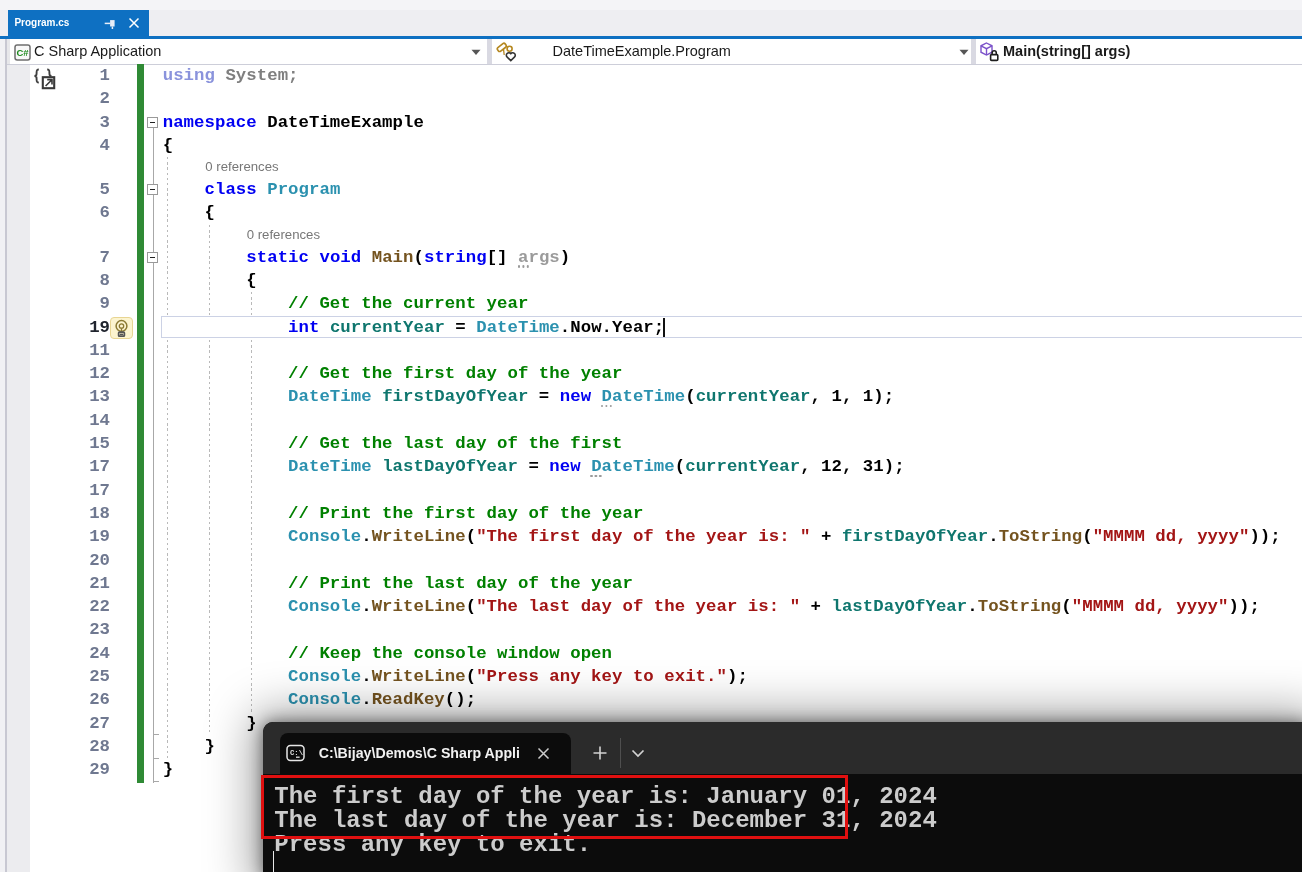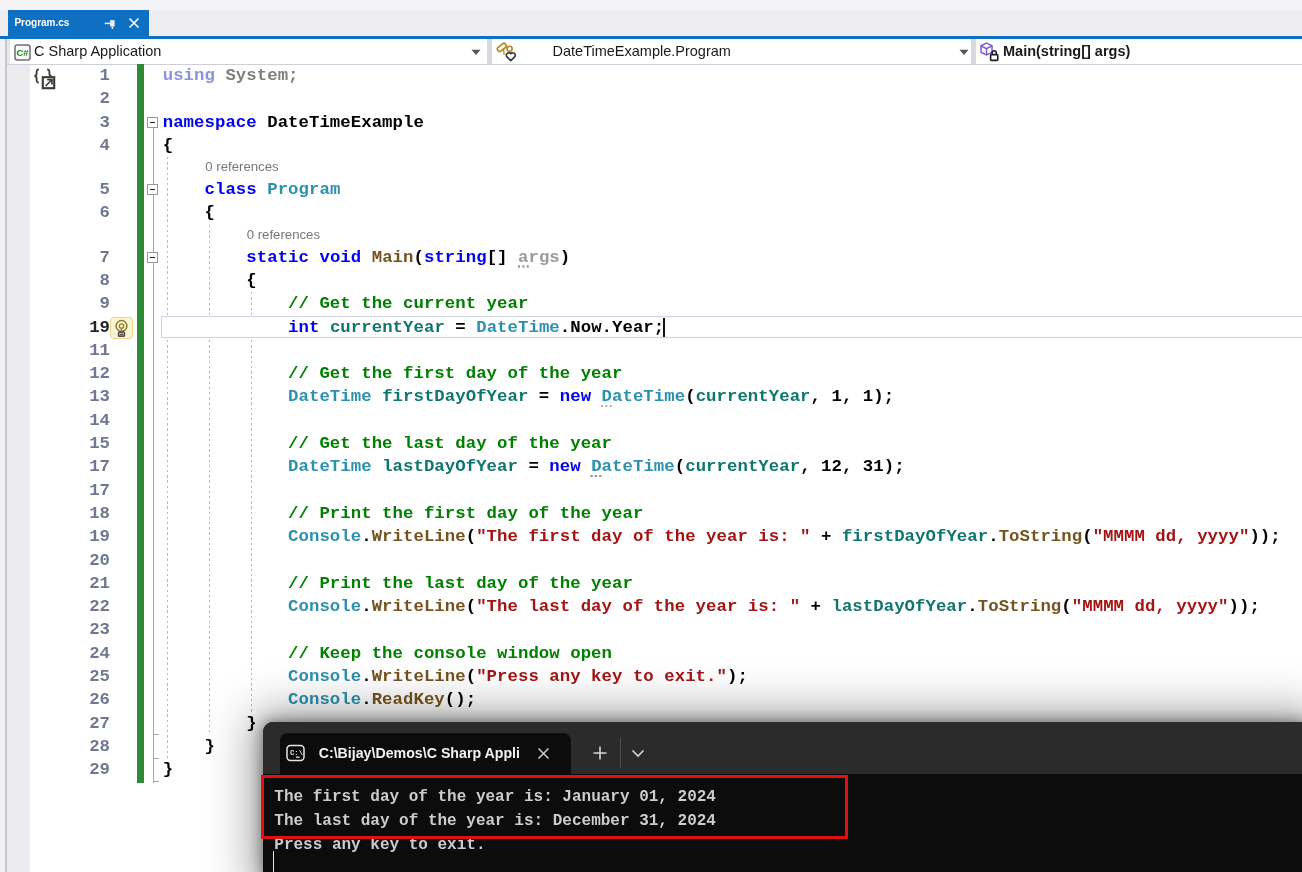--- a/index.html
+++ b/index.html
@@ -168,21 +168,21 @@
 <div class="cl" style="top:178.1px">    <span class="k">class</span> <span class="t">Program</span></div>
 <div class="cl" style="top:201.4px">    {</div>
 <div class="cl" style="top:245.6px">        <span class="k">static</span> <span class="k">void</span> <span class="m">Main</span>(<span class="k">string</span>[] <span class="ag">args</span>)</div>
 <div class="cl" style="top:268.9px">        {</div>
 <div class="cl" style="top:292.2px">            <span class="c">// Get the current year</span></div>
 <div class="cl" style="top:315.5px">            <span class="k">int</span> <span class="v">currentYear</span> = <span class="t">DateTime</span>.Now.Year;</div>
 <div class="cl" style="top:338.8px"></div>
 <div class="cl" style="top:362.1px">            <span class="c">// Get the first day of the year</span></div>
 <div class="cl" style="top:385.4px">            <span class="t">DateTime</span> <span class="v">firstDayOfYear</span> = <span class="k">new</span> <span class="t">DateTime</span>(<span class="v">currentYear</span>, 1, 1);</div>
 <div class="cl" style="top:408.7px"></div>
-<div class="cl" style="top:432.0px">            <span class="c">// Get the last day of the year</span></div>
+<div class="cl" style="top:432.0px">            <span class="c">// Get the last day of the first</span></div>
 <div class="cl" style="top:455.3px">            <span class="t">DateTime</span> <span class="v">lastDayOfYear</span> = <span class="k">new</span> <span class="t">DateTime</span>(<span class="v">currentYear</span>, 12, 31);</div>
 <div class="cl" style="top:478.6px"></div>
 <div class="cl" style="top:501.9px">            <span class="c">// Print the first day of the year</span></div>
 <div class="cl" style="top:525.2px">            <span class="t">Console</span>.<span class="m">WriteLine</span>(<span class="s">"The first day of the year is: "</span> + <span class="v">firstDayOfYear</span>.<span class="m">ToString</span>(<span class="s">"MMMM dd, yyyy"</span>));</div>
 <div class="cl" style="top:548.5px"></div>
 <div class="cl" style="top:571.8px">            <span class="c">// Print the last day of the year</span></div>
 <div class="cl" style="top:595.1px">            <span class="t">Console</span>.<span class="m">WriteLine</span>(<span class="s">"The last day of the year is: "</span> + <span class="v">lastDayOfYear</span>.<span class="m">ToString</span>(<span class="s">"MMMM dd, yyyy"</span>));</div>
 <div class="cl" style="top:618.4px"></div>
 <div class="cl" style="top:641.7px">            <span class="c">// Keep the console window open</span></div>
 <div class="cl" style="top:665.0px">            <span class="t">Console</span>.<span class="m">WriteLine</span>(<span class="s">"Press any key to exit."</span>);</div>
@@ -210,19 +210,19 @@
       <path d="M2.5 2.5 L12.5 12.5 M12.5 2.5 L2.5 12.5" stroke="#cccccc" stroke-width="1.5" fill="none"></path>
     </svg>
   <svg style="position:absolute;left:329px;top:23px" width="16" height="16" viewBox="0 0 16 16">
       <path d="M8 1.5 V14.5 M1.5 8 H14.5" stroke="#d2d2d2" stroke-width="1.6" fill="none"></path>
     </svg>
   <div style="position:absolute;left:357px;top:16px;width:1px;height:30px;background:#4f4f4f;"></div>
   <svg style="position:absolute;left:368px;top:27px" width="14" height="9" viewBox="0 0 14 9">
       <path d="M1.5 1.5 L7 7 L12.5 1.5" stroke="#d2d2d2" stroke-width="1.7" fill="none"></path>
     </svg>
 
-  <div style="position:absolute;left:11.6px;top:62.6px;font-family:'Liberation Mono',monospace;font-size:16px;font-weight:700;line-height:24.2px;color:#cccccc;white-space:pre;">The first day of the year is: January 01, 2024
+  <div style="position:absolute;left:11.6px;top:62.6px;font-family:'Liberation Mono',monospace;font-size:24px;font-weight:700;line-height:24.2px;color:#cccccc;white-space:pre;">The first day of the year is: January 01, 2024
 The last day of the year is: December 31, 2024
 Press any key to exit.</div>
   <div style="position:absolute;left:10px;top:129px;width:1.6px;height:21px;background:#e8e8e8;"></div>
 </div>
 
 <div class="abs" style="left:260.5px;top:775.3px;width:587px;height:63.4px;border:3.6px solid #e01010;box-sizing:border-box;"></div>
 
 </body></html>

